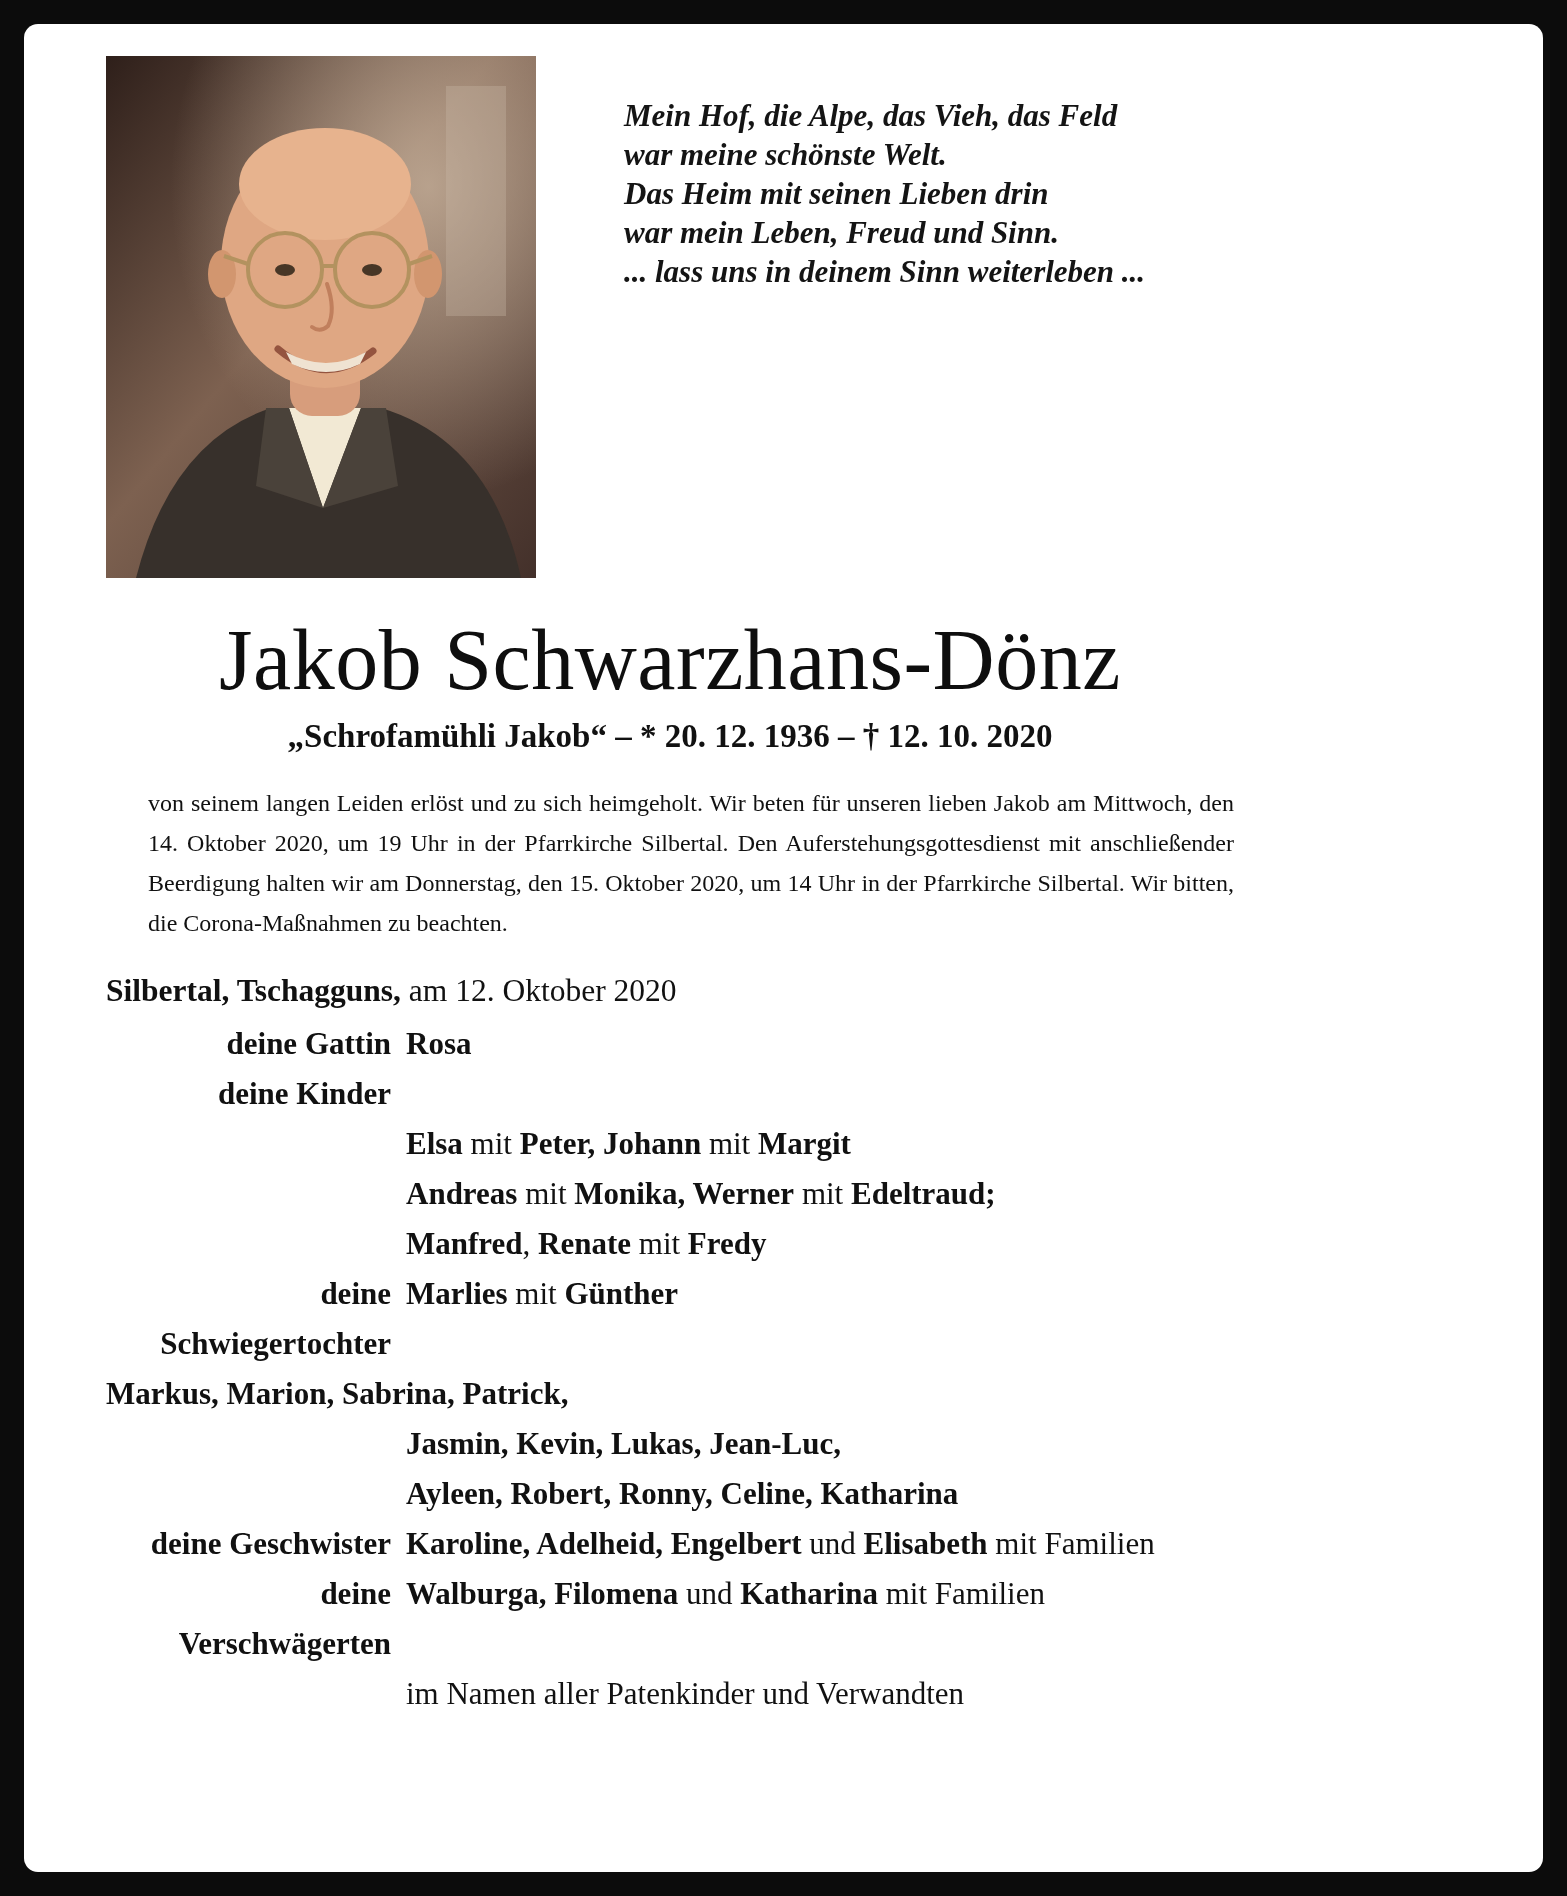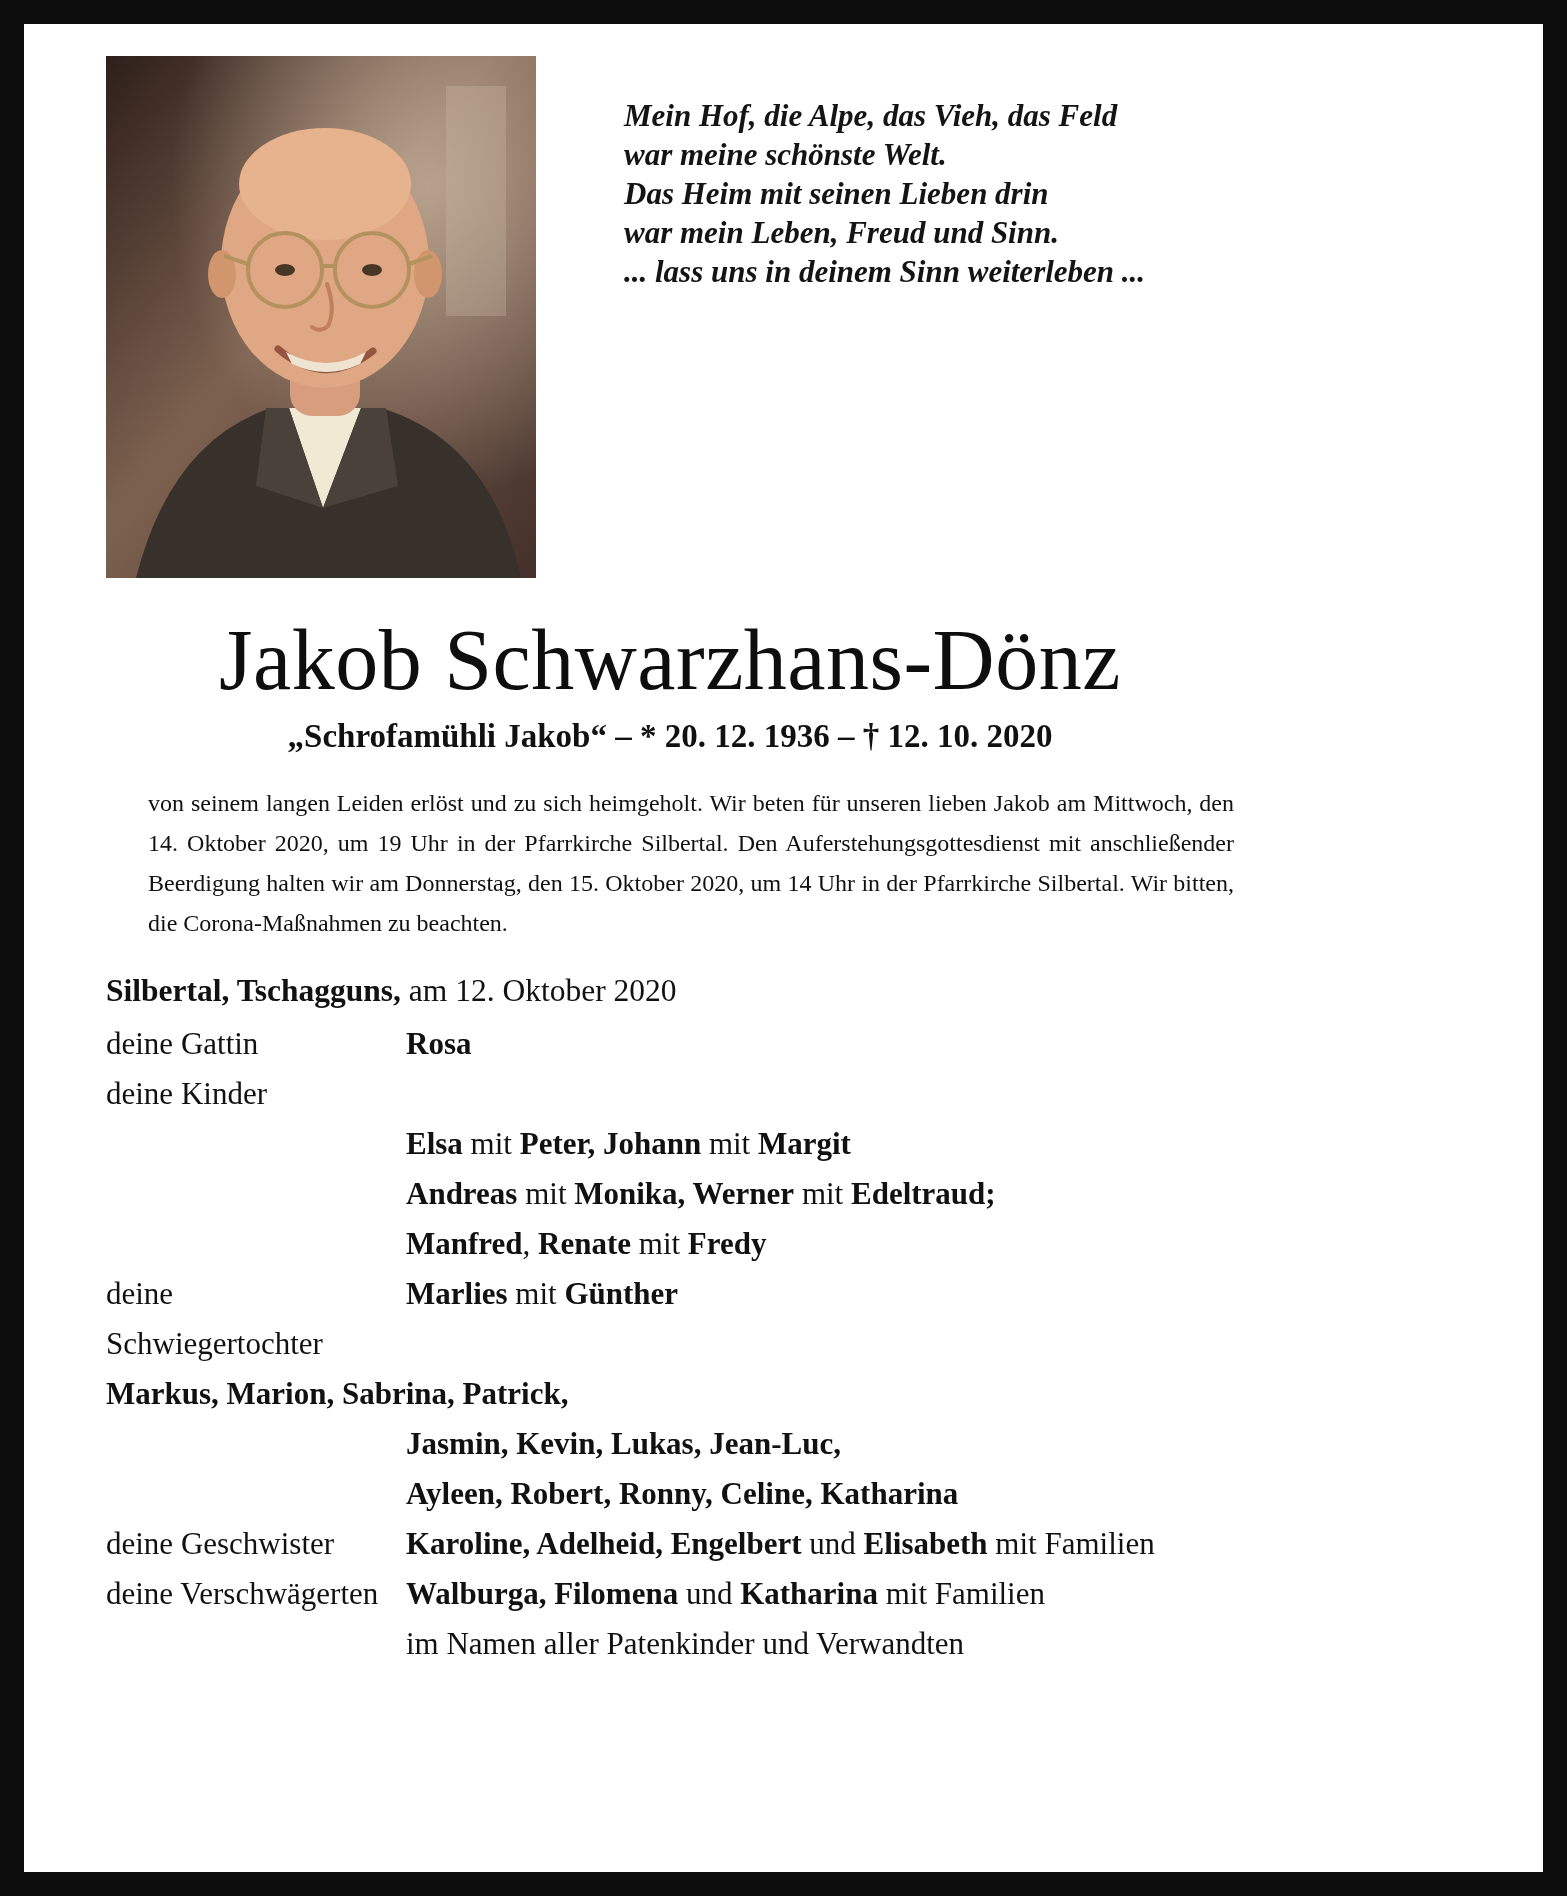--- a/index.html
+++ b/index.html
@@ -12,20 +12,21 @@
     background: #0c0c0c;
     padding: 24px;
     margin: 0 auto;
   }
   .inner {
     background: #ffffff;
     width: 100%;
     height: 100%;
     padding: 32px 0 0 82px;
     overflow: hidden;
+    border-radius: 14px;
   }
   .content { width: 1128px; }
 
   .header { display: flex; align-items: flex-start; }
   .photo-frame {
     width: 430px;
     height: 522px;
     flex: 0 0 auto;
     overflow: hidden;
     background: #5a4236;
@@ -87,21 +88,23 @@
     margin-left: 315px;
     font-size: 31.5px;
     line-height: 40px;
   }
 
   .family { margin-top: 8px; font-size: 31px; }
   .frow { display: flex; line-height: 50px; }
   .flabel {
     width: 300px;
     flex: 0 0 auto;
+    text-align: right;
     padding-right: 15px;
+    font-weight: bold;
   }
   .fvalue { white-space: nowrap; }
   .b { font-weight: bold; }
 </style>
 </head>
 <body>
 
 <div class="card">
   <div class="inner">
     <div class="content">

